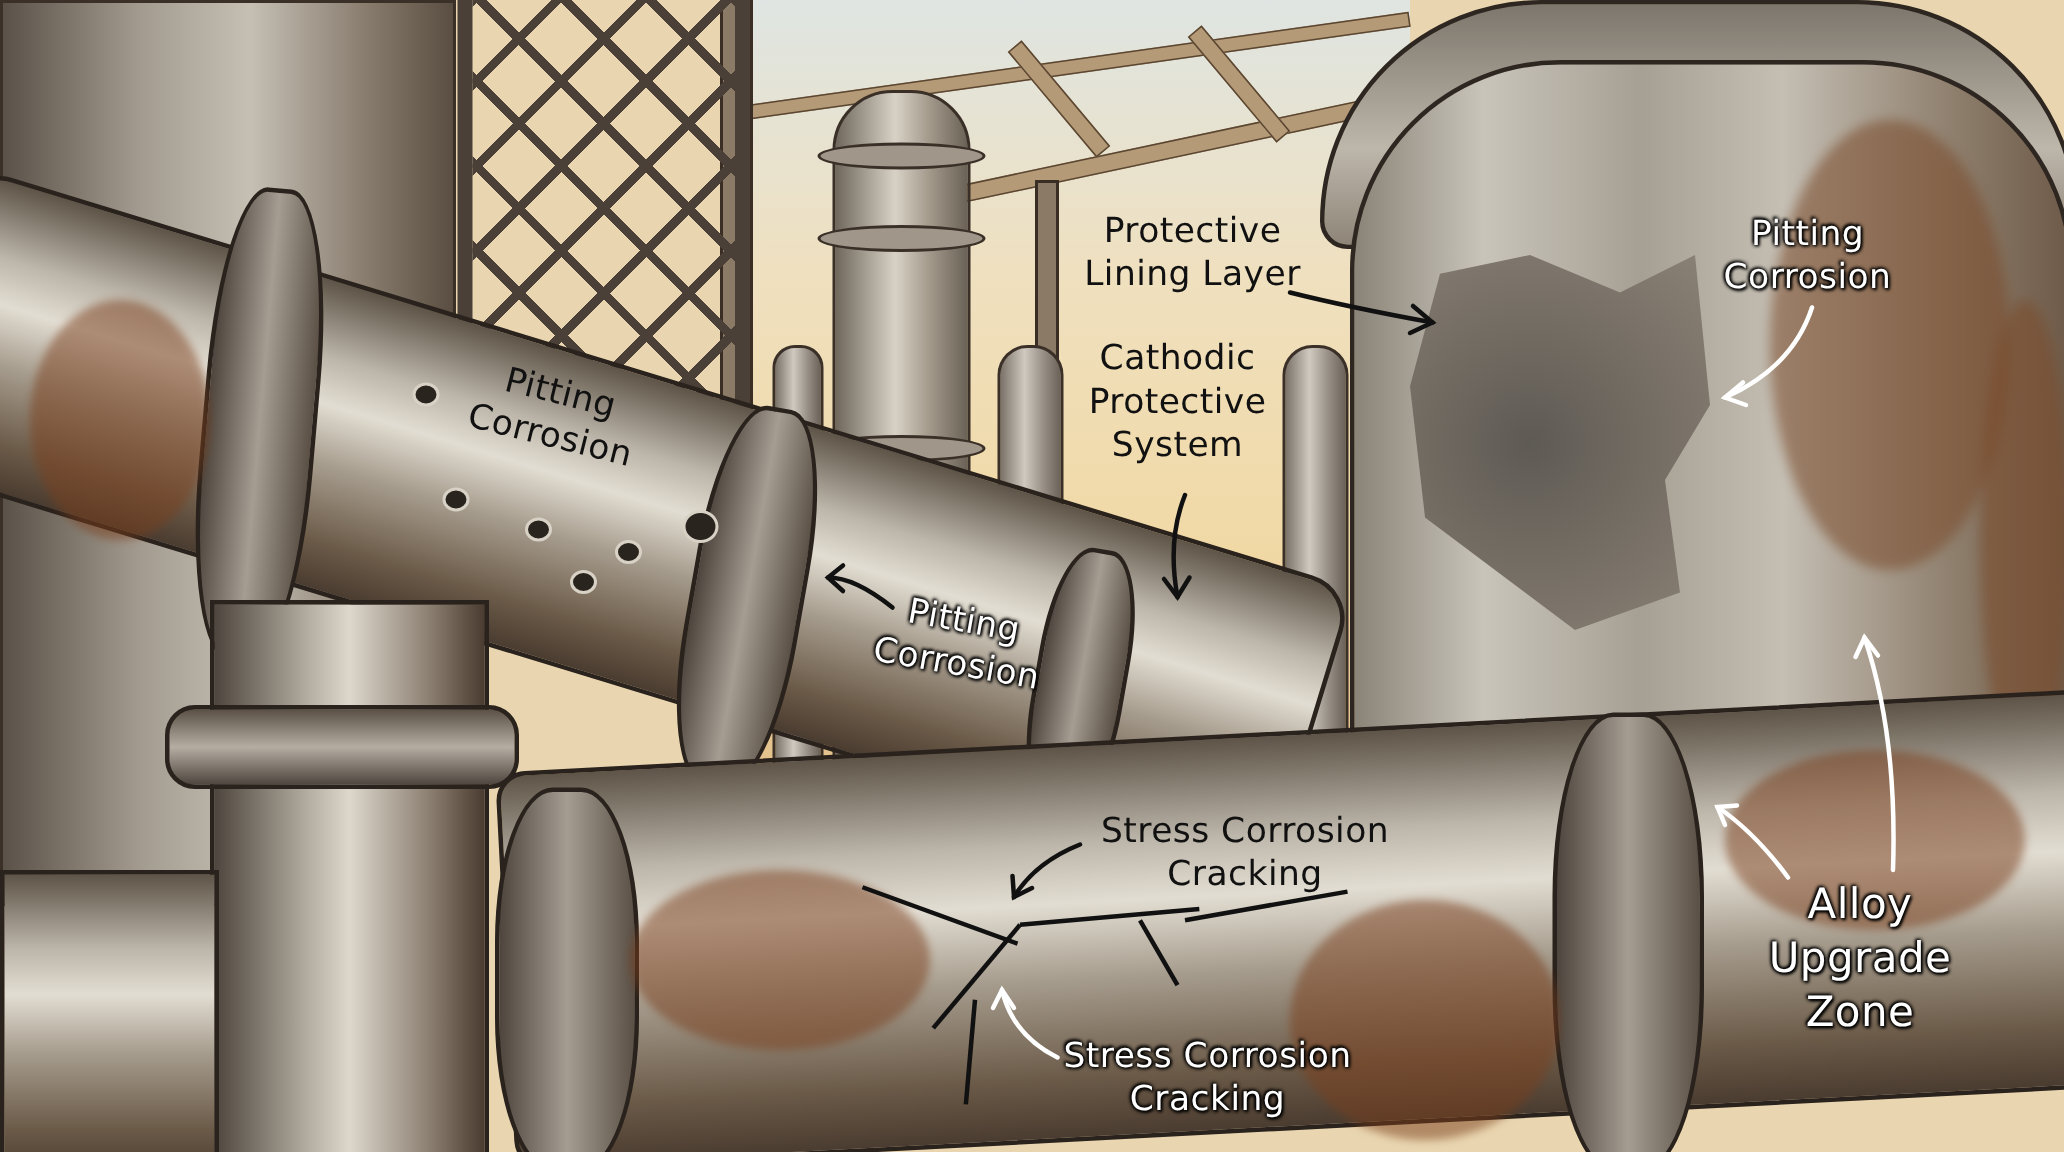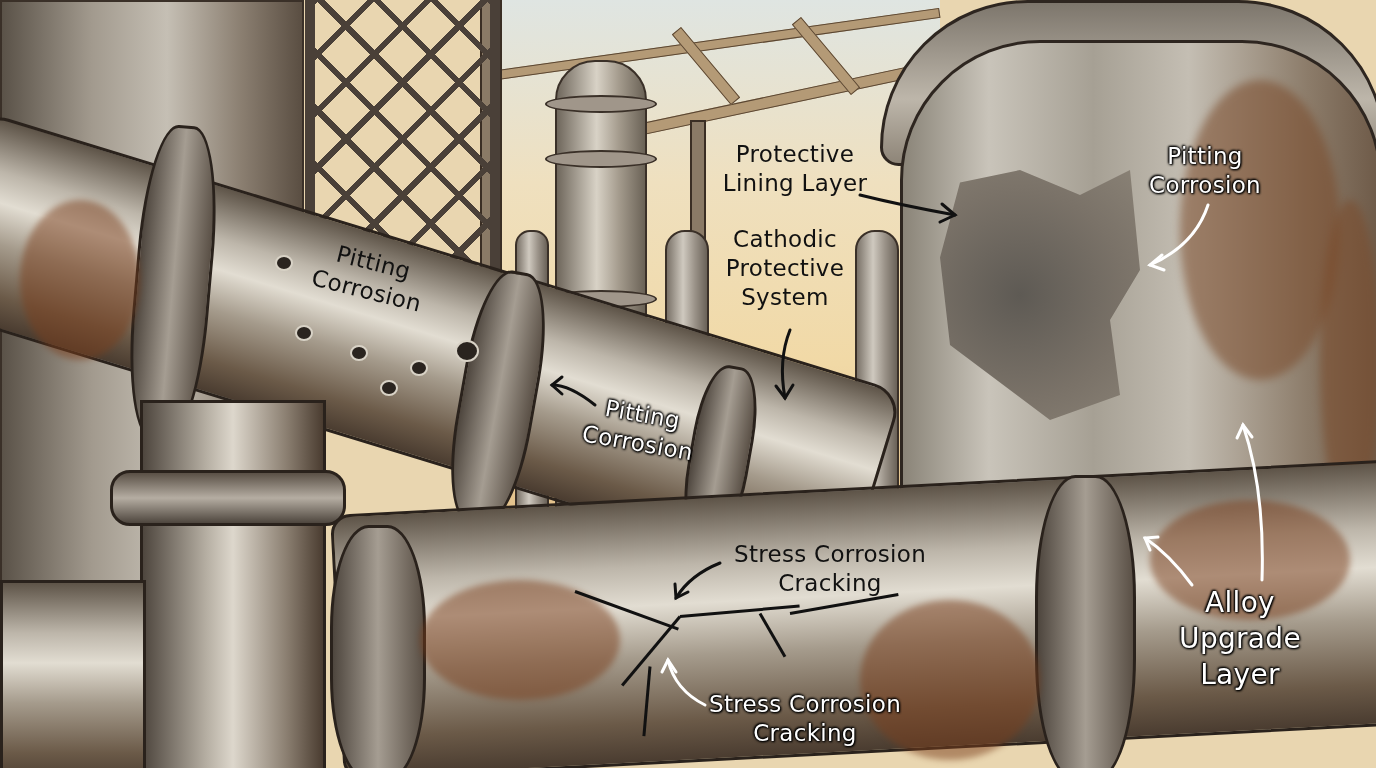--- a/index.html
+++ b/index.html
@@ -138,13 +138,13 @@
 Protective
 System</div>
 <div class="label light" style="left:1135px;top:142px;width:140px;">Pitting
 Corrosion</div>
 <div class="label dark" style="left:715px;top:540px;width:230px;">Stress Corrosion
 Cracking</div>
 <div class="label light" style="left:690px;top:690px;width:230px;">Stress Corrosion
 Cracking</div>
 <div class="label light big" style="left:1175px;top:585px;width:130px;">Alloy
 Upgrade
-Layer</div>
+Zone</div>
 
 </body></html>

